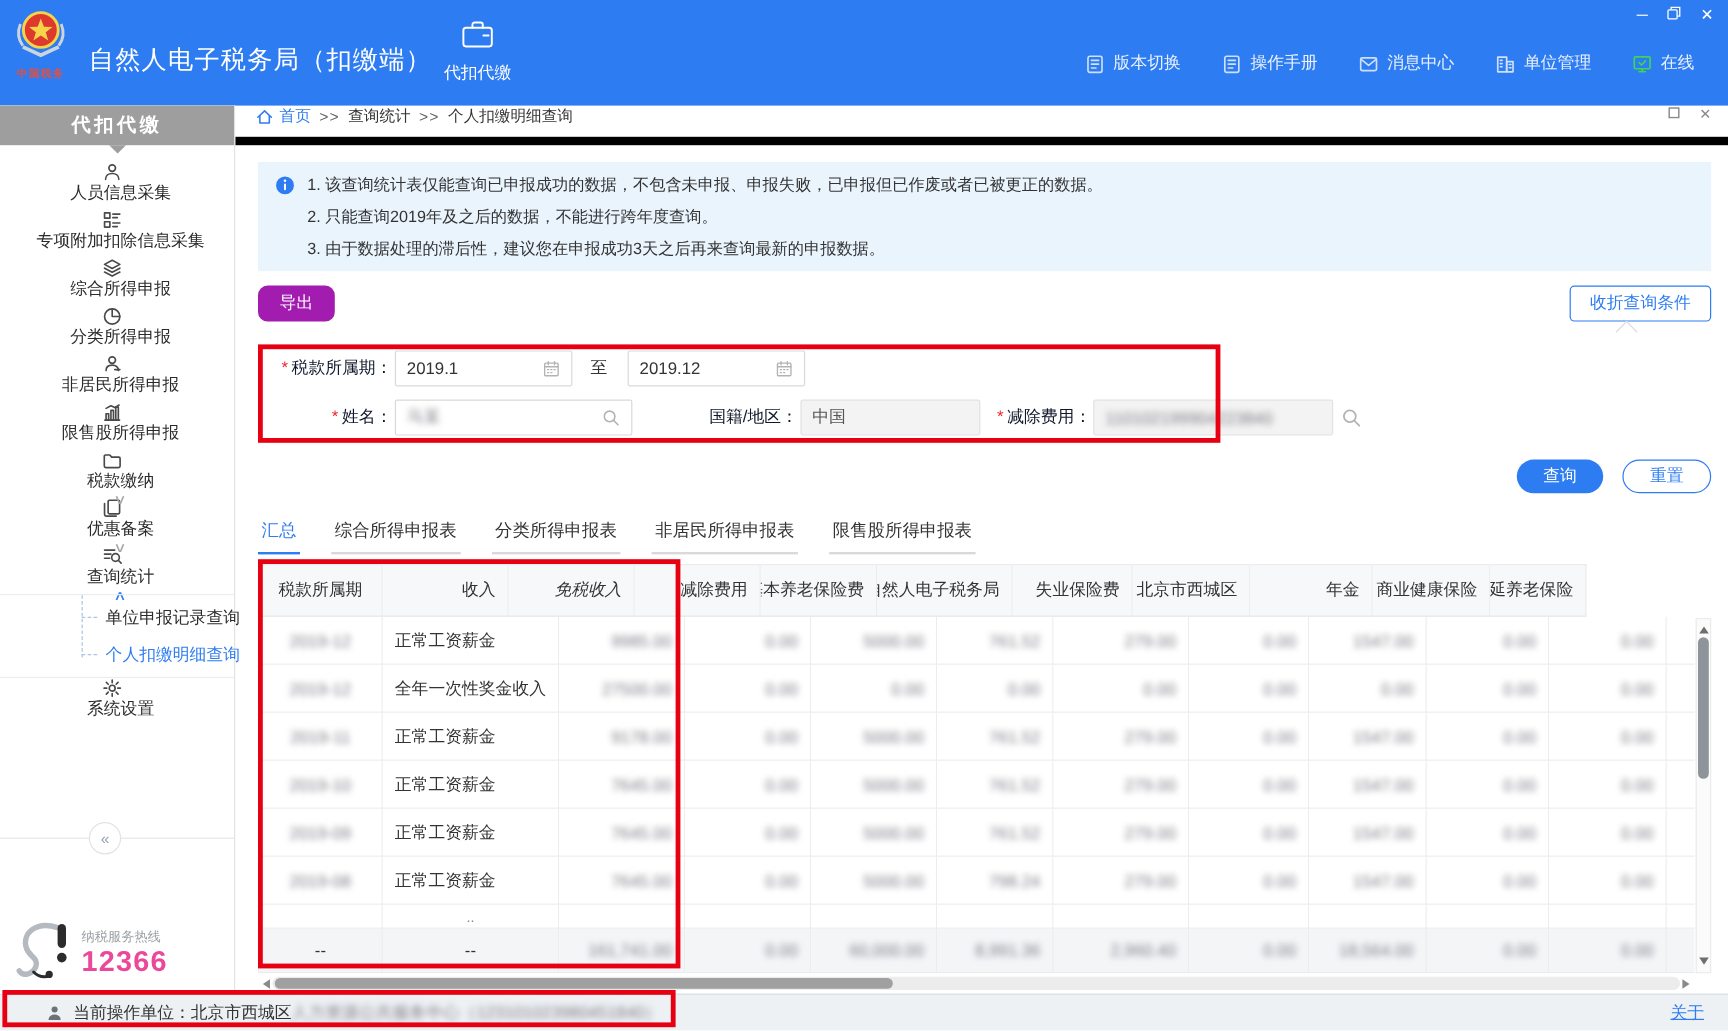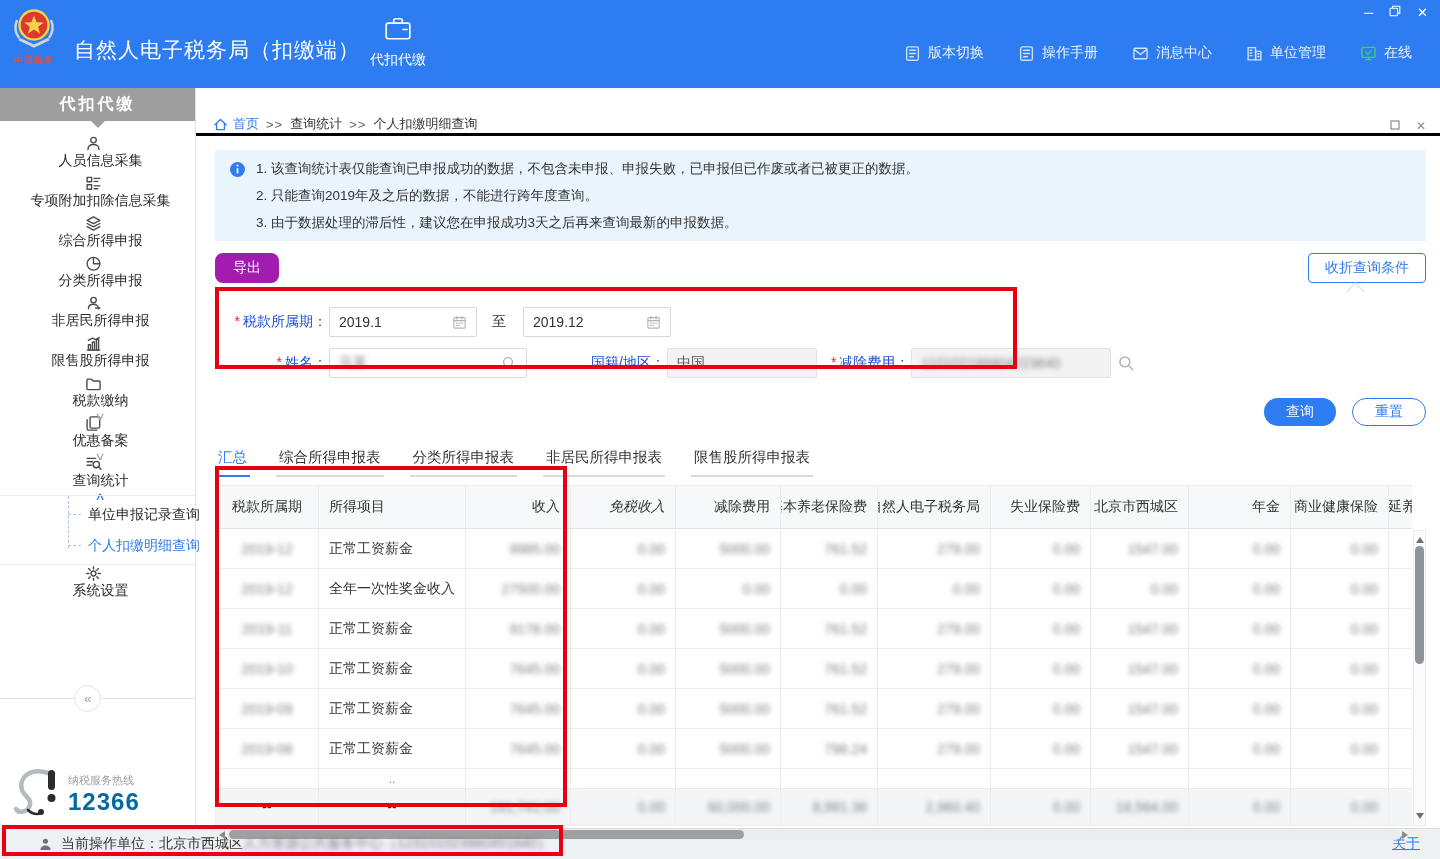--- a/index.html
+++ b/index.html
@@ -38,46 +38,46 @@
   .submenu { position:relative; border-top:1px solid #ededed; border-bottom:1px solid #ededed; padding:3px 0; }
   .submenu:before { content:''; position:absolute; left:68px; top:0; bottom:16px; border-left:1px dashed #a9c4e4; }
   .sub-item { position:relative; height:31px; line-height:31px; padding-left:88px; font-size:14px; color:#2b2b2b; cursor:pointer; white-space:nowrap; }
   .sub-item:before { content:''; position:absolute; left:68px; top:15px; width:13px; border-top:1px dashed #a9c4e4; }
   .sub-item.active { color:#2e7cf2; }
   .side-collapse { position:absolute; top:610px; left:0; right:0; border-top:1px solid #e6e6e6; }
   .collapse-btn { position:absolute; top:-14px; left:74px; width:27px; height:27px; border:1px solid #dfe3e8; border-radius:50%; background:#fff; color:#98a3ad; font-size:13px; display:flex; align-items:center; justify-content:center; cursor:pointer; }
   .hotline { position:absolute; bottom:6px; left:8px; display:flex; align-items:center; }
   .hotline-text { margin-left:2px; }
   .hotline-label { font-size:11px; color:#9aa0a6; }
-  .hotline-number { font-size:24px; font-weight:bold; color:#0369a1; letter-spacing:1px; }
+  .hotline-number { font-size:24px; font-weight:bold; color:#ec4899; letter-spacing:1px; }
 
   
   .content { flex:1; display:flex; flex-direction:column; min-width:0; background:#fff; }
-  .crumbbar { height:48px; flex:none; border-bottom:3px solid #000000; display:flex; align-items:flex-end; padding:0 14px 0 17px; font-size:13px; color:#444; }
+  .crumbbar { height:33px; flex:none; border-bottom:7px solid #000000; display:flex; align-items:flex-start; padding:0 14px 0 17px; font-size:13px; color:#444; }
   .crumb-home { display:flex; align-items:center; gap:5px; color:#2e7cf2; cursor:pointer; }
   .crumb-sep { margin:0 7px; color:#666; letter-spacing:1px; }
   .crumb-item { color:#333; }
   .crumb-win { margin-left:auto; display:flex; gap:16px; color:#8a8a8a; font-size:12px; align-items:center; }
   .crumb-win span { cursor:pointer; }
 
   .page { flex:1; position:relative; padding:14px 14px 0 19px; min-height:0; }
   .notice { background:#e9f4fd; padding:5px 14px; display:flex; gap:10px; }
   .notice .ic { margin-top:6px; flex:none; }
   .notice-lines { font-size:13.5px; color:#333; line-height:27px; }
 
   .toolbar { margin-top:12px; display:flex; justify-content:space-between; align-items:center; }
   .btn { font-size:14px; height:30px; display:inline-flex; align-items:center; justify-content:center; cursor:pointer; }
   .btn-export { background:#a21caf; color:#fff; border:none; border-radius:8px; padding:0 18px; }
   .btn-collapse { background:#fff; color:#2e7cf2; border:1px solid #2e7cf2; border-radius:4px; padding:0 16px; }
 
   .filters { position:relative; margin-top:14px; padding:10px 0 6px; }
   .panel-caret { position:absolute; top:-12px; right:64px; width:13px; height:13px; background:#fff; border-left:1px solid #dcdcdc; border-top:1px solid #dcdcdc; transform:rotate(45deg); }
   .f-row { display:flex; align-items:center; height:30px; }
   .f-row + .f-row { margin-top:11px; }
-  .f-label { width:112px; text-align:right; font-size:14px; color:#1d4ed8; flex:none; white-space:nowrap; }
+  .f-label { width:112px; text-align:right; font-size:14px; color:#0f172a; flex:none; white-space:nowrap; }
   .req:before { content:'*'; color:#f5222d; margin-right:3px; }
   .f-input { height:30px; border:1px solid #d9d9d9; border-radius:2px; background:#fff; display:flex; align-items:center; padding:0 9px; font-size:14px; color:#333; margin-left:2px; }
   .f-input .val { white-space:nowrap; overflow:hidden; }
   .f-input .ic { margin-left:auto; color:#b3b3b3; flex:none; }
   .f-date { width:148px; }
   .to-label { margin:0 15px; font-size:14px; color:#333; }
   .f-name { width:198px; }
   .disabled { background:#f3f3f3; border-color:#e2e2e2; color:#555; }
   .nat-label { margin-left:64px; width:auto; }
   .f-nat { width:150px; }
@@ -461,23 +461,20 @@
             <div class="tab">限售股所得申报表</div>
           </div>
 
         <div class="table-zone">
           <div class="table-wrap">
             <div class="tbl">
               <div class="trow thead">
                   <div class="tcell ac" style="width: 103px;">
                     <span>税款所属期</span>
                   </div>
-                  <div class="tcell al" style="width: 147px;">
-                    <span>所得项目</span>
-                  </div>
                   <div class="tcell ar" style="width: 105px;">
                     <span>收入</span>
                   </div>
                   <div class="tcell ar" style="width: 105px; font-style: italic;">
                     <span>免税收入</span>
                   </div>
                   <div class="tcell ar" style="width: 105px;">
                     <span>减除费用</span>
                   </div>
                   <div class="tcell ar" style="width: 97px;">

